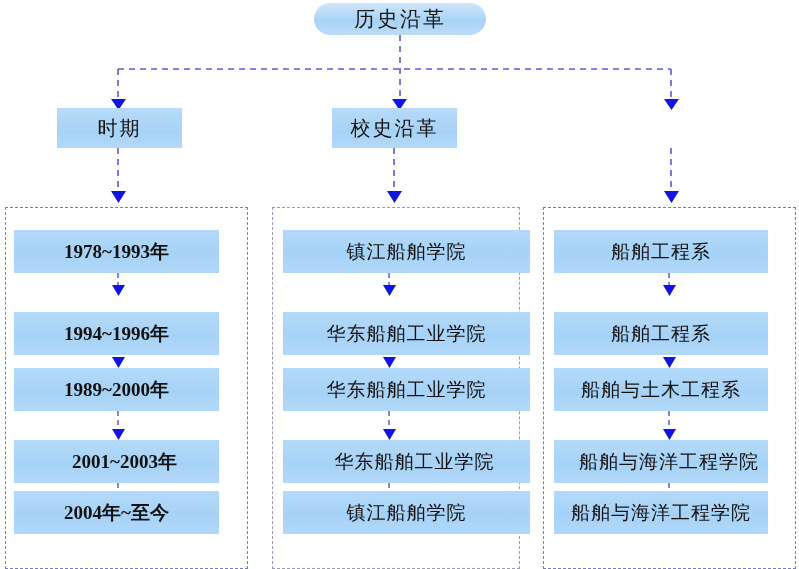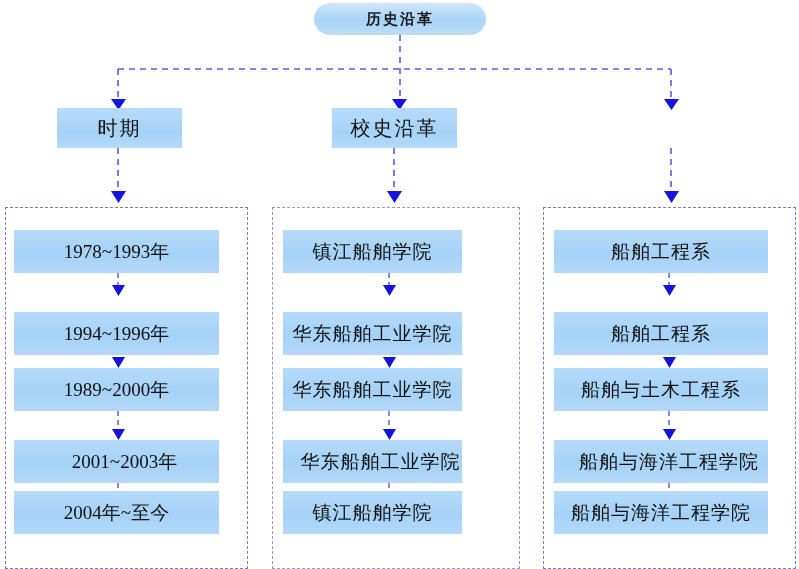--- a/index.html
+++ b/index.html
@@ -31,25 +31,24 @@
     width: 172px;
     height: 32px;
     border-radius: 16px;
     background: linear-gradient(180deg, #cfe6fb 0%, #a9d3f6 55%, #bcdcf8 100%);
     display: flex;
     align-items: center;
     justify-content: center;
     box-sizing: border-box;
   }
   .root-node .node-text {
-    font-size: 15px;
+    font-size: 21px;
     color: #1a1a1a;
     letter-spacing: 2px;
     line-height: 1;
-    font-weight: bold;
   }
 
   
   .l2-node {
     position: absolute;
     top: 108px;
     height: 40px;
     background: linear-gradient(180deg, #b7dbf9 0%, #a6d2f7 60%, #b3d9f9 100%);
     display: flex;
     align-items: center;
@@ -89,25 +88,25 @@
     justify-content: center;
     box-sizing: border-box;
   }
   .item-node .node-text {
     font-size: 19px;
     color: #111111;
     line-height: 1;
     white-space: nowrap;
   }
   .col-period .item-node  { left: 14px;  width: 205px; }
-  .col-school .item-node  { left: 283px; width: 179px; text-align: right; }
+  .col-school .item-node  { left: 283px; width: 247px; text-align: right; }
   .col-college .item-node { left: 554px; width: 214px; }
 
   .col-period .item-node .node-text {
-    font-weight: normal;
+    font-weight: bold;
     letter-spacing: 0px;
   }
   .col-school .item-node .node-text,
   .col-college .item-node .node-text {
     font-weight: normal;
     letter-spacing: 1px;
   }
 
   .row-0 { top: 230px; }
   .row-1 { top: 312px; }

